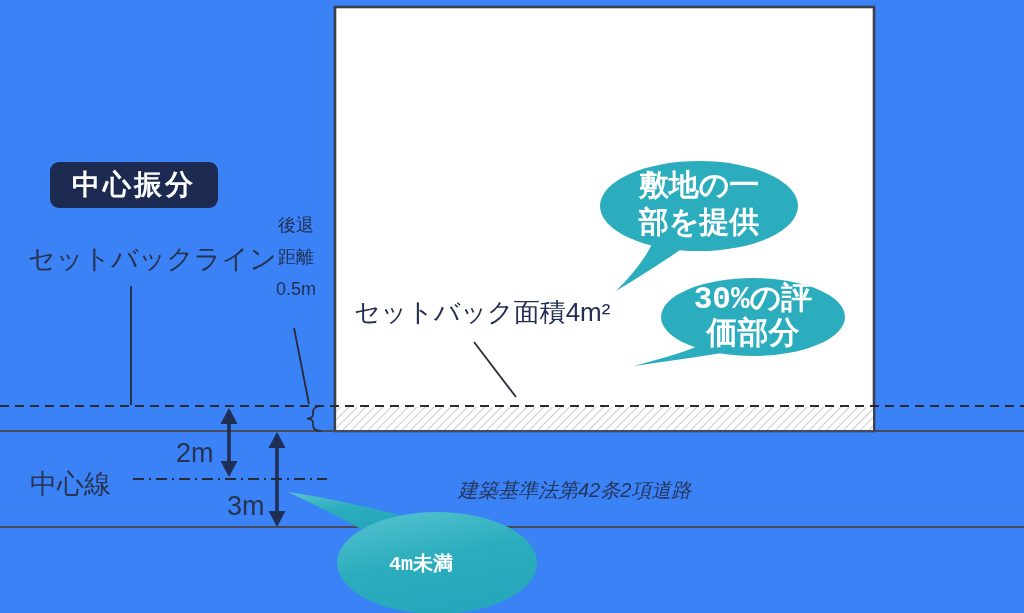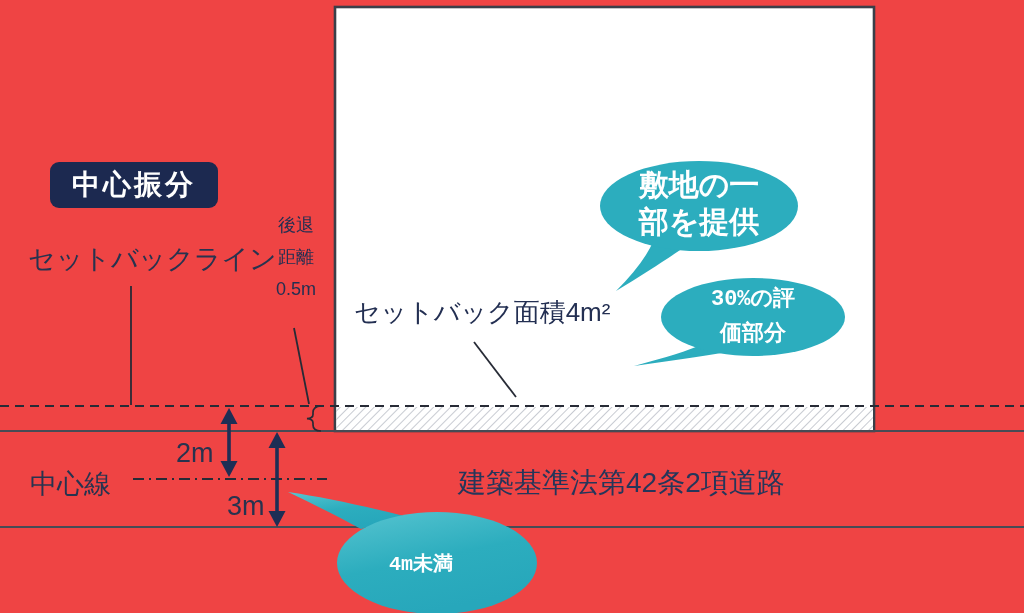--- a/index.html
+++ b/index.html
@@ -1,17 +1,17 @@
 <!DOCTYPE html>
 <html><head>
 <meta charset="utf-8">
 <style>
   html,body { margin:0; padding:0; background:#ffffff; }
   .stage {
-    position:relative; width:1024px; height:613px; background:#ef4444;
+    position:relative; width:1024px; height:613px; background:#3b82f6;
     overflow:hidden;
     font-family:"Liberation Sans","DejaVu Sans",sans-serif;
   }
   .stage svg { position:absolute; left:0; top:0; }
 
   .lbl {
     position:absolute; color:#27334F; white-space:nowrap;
     font-size:27px; line-height:1.2;text-align:center;
   }
 
@@ -28,30 +28,30 @@
     position:absolute; left:250px; top:209px; width:92px;
     text-align:center; color:#232F52; font-size:18px; line-height:32px;
   }
   .setback-dist span { display:block; }
 
   .setback-area-lbl { left:354px; top:297px; font-size:26px; color:#232F52; }
 
   .center-line-lbl { left:30px; top:468px; }
   .dim-2m { left:176px; top:437px; }
   .dim-3m { left:227px; top:490px; }
-  .road-lbl { left:458px; top:466px; font-size:28px; color:#25365A; }
+  .road-lbl { left:458px; top:478px; font-size:20px; color:#25365A;font-style:italic; }
 
   .bubble-txt {
     position:absolute; display:flex; flex-direction:column;
     align-items:center; justify-content:center; text-align:center;
     color:#ffffff; font-weight:bold;font-family:Liberation Mono, monospace;
   }
   .bubble-txt span { display:block; }
   .bt1 { left:599px; top:166px; width:200px; height:80px; font-size:30px; line-height:37px; }
-  .bt2 { left:653px; top:282px; width:200px; height:70px; font-size:22px; line-height:35px; }
+  .bt2 { left:653px; top:282px; width:200px; height:70px; font-size:31px; line-height:35px; }
   .bt3 { left:321px; top:540px; width:200px; height:46px; font-size:20px; }
 </style>
 </head>
 <body>
 
 <div class="stage">
 
   <svg width="1024" height="613" viewBox="0 0 1024 613">
     <defs>
       <pattern id="hatch" width="6" height="6" patternUnits="userSpaceOnUse" patternTransform="rotate(45)">

